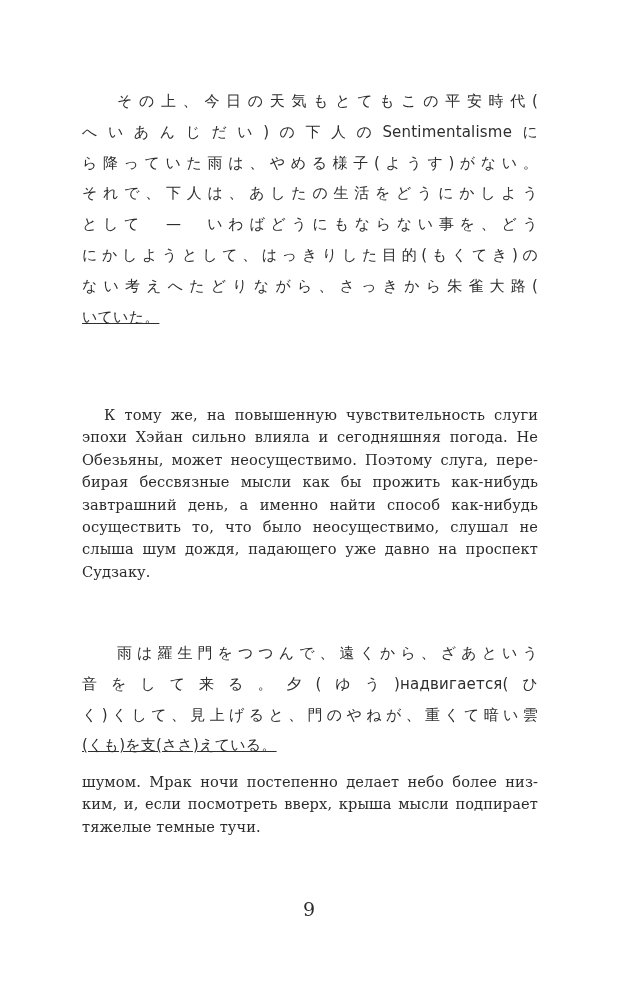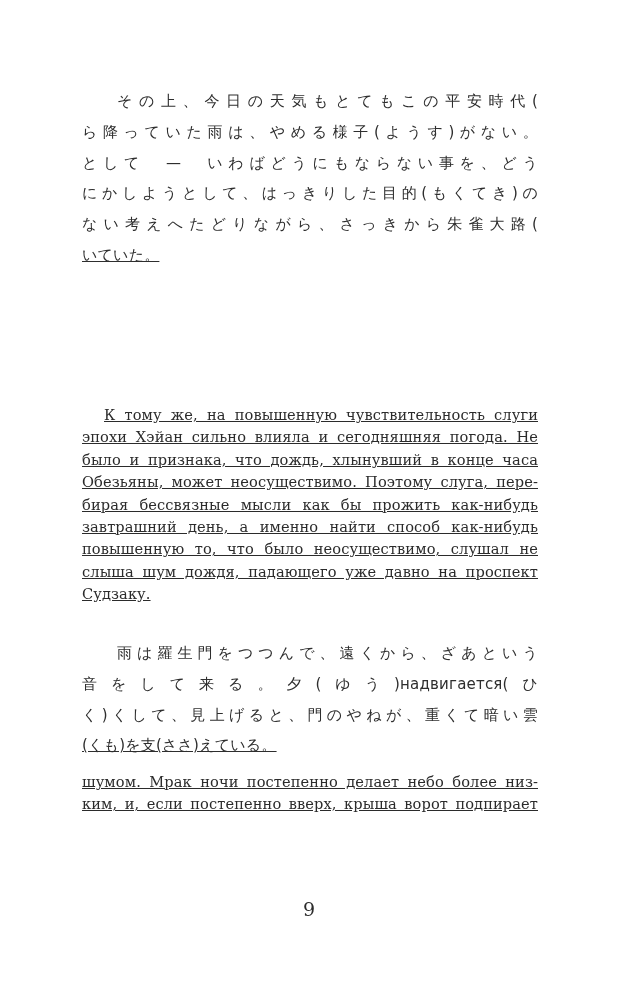--- a/index.html
+++ b/index.html
@@ -41,21 +41,20 @@
       text-align-last: left;
       text-decoration: underline;
     }
     .ru {
       font-family: "DejaVu Serif", serif;
       font-size: 14.6px;
       line-height: 22.4px;
       margin: 0;
       color: #2b2b2b;
       letter-spacing: 0.1px;
-      text-decoration: underline;
     }
     .ru .line {
       display: block;
       white-space: nowrap;
       text-align: justify;
       text-align-last: justify;
     }
     .ru .line.last {
       text-align-last: left;
     }
@@ -78,46 +77,48 @@
       color: #2b2b2b;
     }
   </style>
 </head>
 <body>
 
 <div class="page">
 
   <div id="block-jp-1" class="jp">
     <span class="line indent-jp">その上、今日の天気もとてもこの平安時代(</span>
+    <span class="line">へいあんじだい)の下人のSentimentalismeに</span>
     <span class="line">ら降っていた雨は、やめる様子(ようす)がない。</span>
+    <span class="line">それで、下人は、あしたの生活をどうにかしよう</span>
     <span class="line">として　—　いわばどうにもならない事を、どう</span>
     <span class="line">にかしようとして、はっきりした目的(もくてき)の</span>
     <span class="line">ない考えへたどりながら、さっきから朱雀大路(</span>
     <span class="line last">いていた。</span>
   </div>
 
   <div id="block-ru-1" class="ru">
     <span class="line indent-ru">К тому же, на повышенную чувствительность слуги</span>
     <span class="line">эпохи Хэйан сильно влияла и сегодняшняя погода. Не</span>
-    <span class="line">было и признака, что дождь, хлынувший в конце часа</span>
     <span class="line">Обезьяны, может неосуществимо. Поэтому слуга, пере-</span>
     <span class="line">бирая бессвязные мысли как бы прожить как-нибудь</span>
     <span class="line">завтрашний день, а именно найти способ как-нибудь</span>
-    <span class="line">повышенную то, что было неосуществимо, слушал не</span>
+    <span class="line">осуществить то, что было неосуществимо, слушал не</span>
     <span class="line">слыша шум дождя, падающего уже давно на проспект</span>
     <span class="line last">Судзаку.</span>
   </div>
 
   <div id="block-jp-2" class="jp">
     <span class="line indent-jp">雨は羅生門をつつんで、遠くから、ざあという</span>
     <span class="line">音をして来る。夕(ゆう)надвигается(ひ</span>
     <span class="line">く)くして、見上げると、門のやねが、重くて暗い雲</span>
     <span class="line last">(くも)を支(ささ)えている。</span>
   </div>
 
   <div id="block-ru-2" class="ru">
     <span class="line">шумом. Мрак ночи постепенно делает небо более низ-</span>
-    <span class="line">ким, и, если постепенно вверх, крыша ворот подпирает</span>
+    <span class="line">ким, и, если посмотреть вверх, крыша мысли подпирает</span>
+    <span class="line last">тяжелые темные тучи.</span>
   </div>
 
 </div>
 
 <div class="page-number">9</div>
 
 </body></html>

